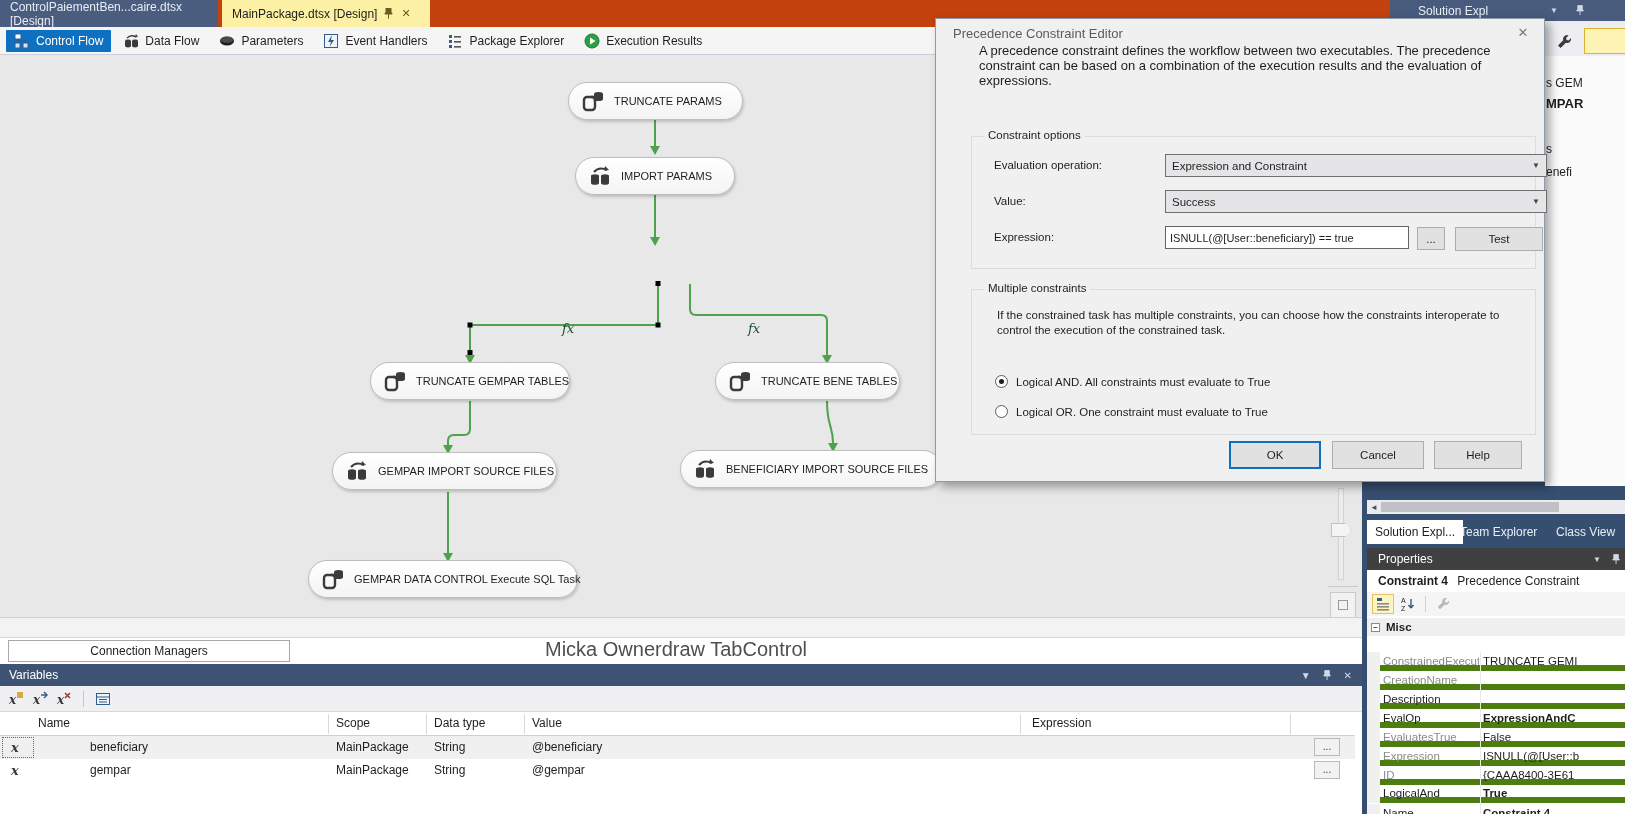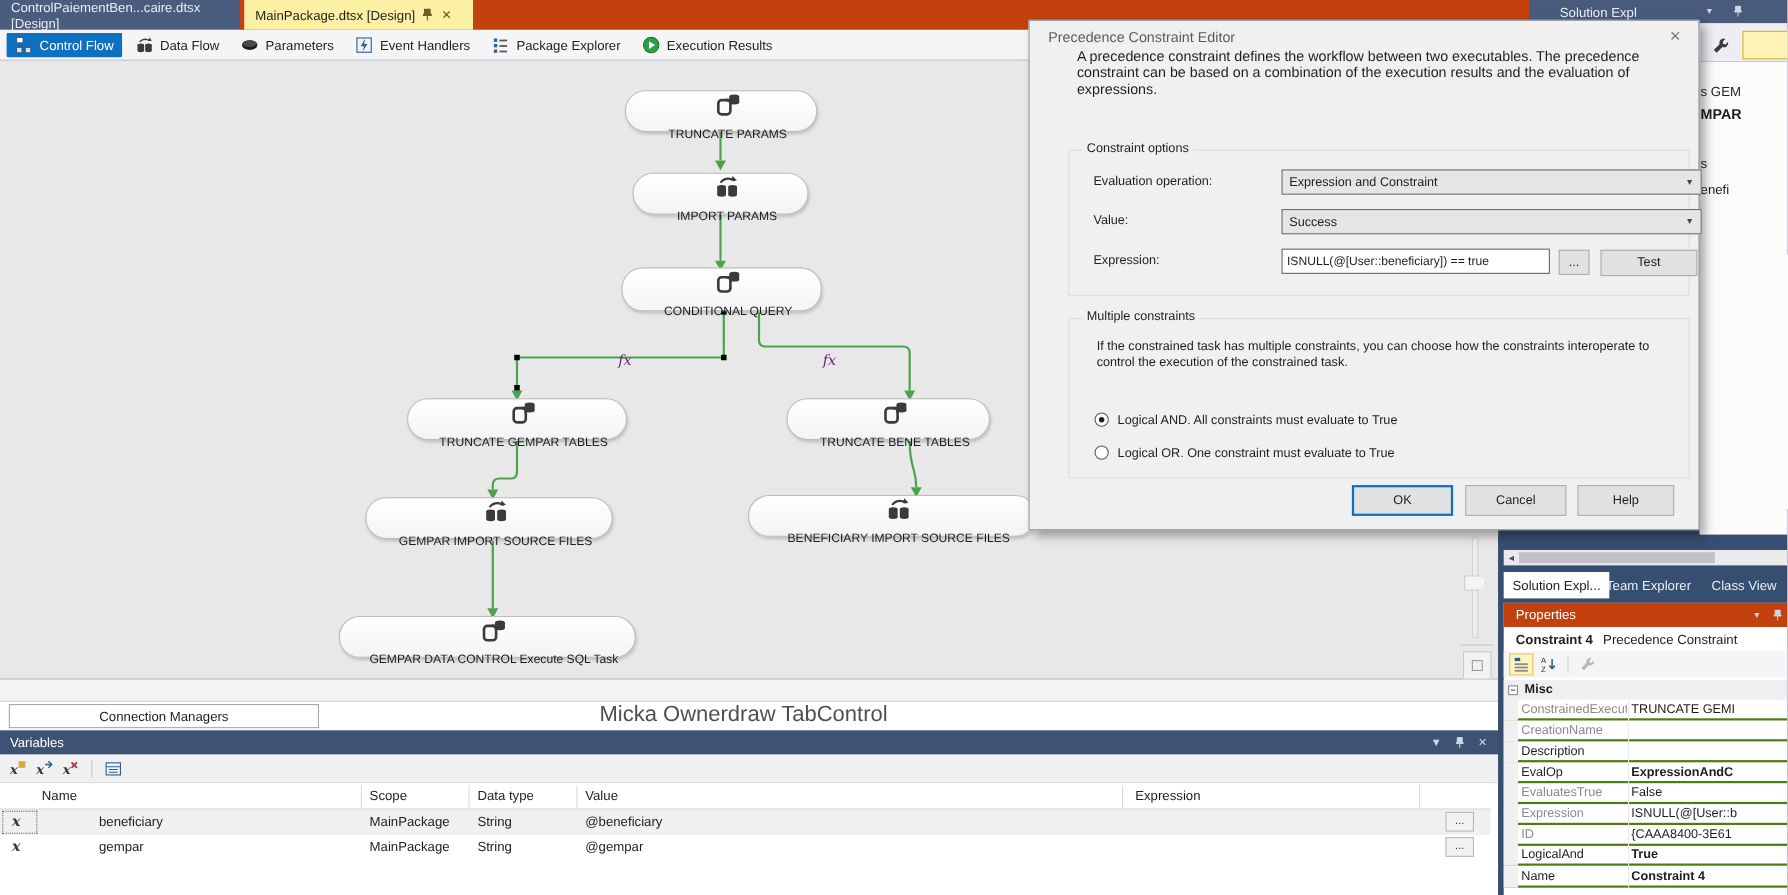--- a/index.html
+++ b/index.html
@@ -20,24 +20,24 @@
 
   
   #designbar { left:0; top:27px; width:1625px; height:28px; background:#f5f5f5; border-bottom:1px solid #cccedb; display:flex; align-items:center; padding-left:6px; }
   .dbar-item { display:flex; align-items:center; gap:6px; font-size:12px; color:#1e1e1e; padding:3px 8px; margin-right:4px; border-radius:1px; }
   .dbar-item.selected { background:#0e70c0; color:#ffffff; }
   .micon { width:16px; height:16px; display:inline-block; flex:0 0 16px; }
 
   
   #canvas { left:0; top:55px; width:1362px; height:562px; background:#e8e8e8; overflow:hidden; }
   #connsvg { position:absolute; left:0; top:0; width:1362px; height:562px; }
-  .task { position:absolute; height:38px; background:linear-gradient(#ffffff,#f4f4f4); border:1px solid #bdbdbd; border-radius:19px; box-shadow:1px 2px 3px rgba(0,0,0,0.18); display:flex; align-items:center; padding-left:12px; gap:9px;flex-direction:column; }
+  .task { position:absolute; height:38px; background:linear-gradient(#ffffff,#f4f4f4); border:1px solid #bdbdbd; border-radius:19px; box-shadow:1px 2px 3px rgba(0,0,0,0.18); display:flex; align-items:center; padding-left:12px; gap:9px; }
   .task .tlabel { font-size:11px; color:#1e1e1e; white-space:nowrap; }
   .ticon { width:24px; height:24px; flex:0 0 24px; }
-  .fx { position:absolute; font-family:"DejaVu Serif",serif; font-style:italic; font-size:13px; color:#701a75; }
+  .fx { position:absolute; font-family:"DejaVu Serif",serif; font-style:italic; font-size:13px; color:#14532d; }
   
   .zslider-track { position:absolute; left:1338px; top:433px; width:6px; height:92px; border:1px solid #d2d2d2; background:#ededed; }
   .zslider-ptr { position:absolute; left:1331px; top:468px; width:20px; height:14px; background:#f4f4f4; border:1px solid #c2c2c2; clip-path:polygon(0 0,70% 0,100% 50%,70% 100%,0 100%); }
   .zslider-sep { position:absolute; left:1328px; top:531px; width:30px; height:1px; background:#c9c9c9; }
   .zfit-btn { position:absolute; left:1330px; top:537px; width:26px; height:26px; border:1px solid #c9c9c9; background:#f2f2f2; display:flex; align-items:center; justify-content:center; }
   .zfit-btn .sq { width:10px; height:10px; border:1px solid #9a9a9a; }
 
   
   #hstrip { left:0; top:617px; width:1362px; height:21px; background:#f3f3f3; border-top:1px solid #cfcfcf; border-bottom:1px solid #d8d8d8; }
   #whitestrip { left:0; top:638px; width:1362px; height:26px; background:#ffffff; overflow:hidden; }
@@ -95,32 +95,32 @@
   
   #rpanel { left:1362px; top:486px; width:263px; height:328px; background:#364e6f; }
   #rp-scroll { position:absolute; left:5px; top:14px; width:258px; height:14px; background:#ebebee; display:flex; align-items:center; }
   #rp-scroll .arrow { width:14px; text-align:center; font-size:8px; color:#41506b; }
   #rp-scroll .thumb { width:178px; height:10px; background:#c0c0c6; }
   .rtab { position:absolute; top:34px; height:24px; font-size:12px; display:flex; align-items:center; padding:0 8px; white-space:nowrap; }
   #rtab-sol { left:5px; background:#ffffff; color:#1e1e1e; }
   #rtab-team { left:90px; color:#e9eef6; }
   #rtab-class { left:186px; color:#e9eef6; overflow:hidden; width:78px; }
   #props { position:absolute; left:5px; top:62px; width:258px; height:266px; background:#ffffff; }
-  #props-title { position:absolute; left:0; top:0; width:258px; height:22px; background:#c2410c; color:#ffffff; font-size:12px; display:flex; align-items:center; padding-left:11px; }
+  #props-title { position:absolute; left:0; top:0; width:258px; height:22px; background:#404040; color:#ffffff; font-size:12px; display:flex; align-items:center; padding-left:11px; }
   #props-title .tri { position:absolute; right:24px; font-size:8px; color:#cfd8e6; }
   #props-title .pinf { position:absolute; right:4px; color:#cfd8e6; font-size:11px; }
   #props-obj { position:absolute; left:11px; top:26px; font-size:12px; color:#1e1e1e; white-space:nowrap; }
   #props-toolbar { position:absolute; left:0; top:44px; width:258px; height:24px; background:#f5f5f5; display:flex; align-items:center; padding-left:5px; gap:3px; }
   .ptb-btn { width:22px; height:20px; display:flex; align-items:center; justify-content:center; border:1px solid transparent; }
   .ptb-btn.sel { background:#fdf4bf; border-color:#e5c365; }
   .ptb-sep { width:1px; height:16px; background:#d3d3d3; margin:0 3px; }
   #props-grid { position:absolute; left:0; top:70px; width:258px; height:196px; font-size:11.5px; }
   #prow-cat { position:absolute; left:0; top:0; width:258px; height:18px; background:#efefef; display:flex; align-items:center; gap:6px; padding-left:4px; font-weight:bold; color:#1e1e1e; }
   .expbox { width:9px; height:9px; border:1px solid #8a8a8a; background:#fff; font-size:8px; line-height:7px; text-align:center; color:#444; }
-  .prow { position:absolute; left:0; width:258px; height:19px; border-bottom:2px solid #4d7c0f; }
+  .prow { position:absolute; left:0; width:258px; height:19px; border-bottom:6px solid #4d7c0f;margin-top:16px; }
   .prow .gut { position:absolute; left:0; top:0; width:13px; height:19px; background:#f0f0f0; }
   .plabel { position:absolute; left:16px; top:3px; width:96px; overflow:hidden; white-space:nowrap; color:#1e1e1e; }
   .plabel.gray { color:#8a8a8a; }
   .pval { position:absolute; left:116px; top:3px; width:140px; overflow:hidden; white-space:nowrap; color:#1e1e1e; }
   .pval.bold { font-weight:bold; }
   .pdiv { position:absolute; left:113px; top:0; width:1px; height:19px; background:#eaeaea; }
 
   svg { display:block; }
 </style>
 </head>
@@ -272,32 +272,20 @@
             <ellipse cx="7" cy="19" rx="4" ry="1.8" fill="#3b3b3b"></ellipse>
             <ellipse cx="17" cy="12" rx="4" ry="1.8" fill="#3b3b3b"></ellipse>
             <rect x="13" y="12" width="8" height="7" fill="#3b3b3b"></rect>
             <ellipse cx="17" cy="19" rx="4" ry="1.8" fill="#3b3b3b"></ellipse>
             <path d="M6 8q5-6 13-2" stroke="#3b3b3b" stroke-width="2" fill="none"></path>
             <path d="M17 2l4 4-5 .6z" fill="#3b3b3b"></path>
           </svg>
         </span>
       <span class="tlabel">IMPORT PARAMS</span>
     </div>
-    <div class="task" style="left:565px; top:188px; width:182px; height:40px;">
-      <span class="ticon">
-          <svg width="24" height="24" viewBox="0 0 24 24">
-            <rect x="3" y="8" width="11" height="13" rx="3" fill="none" stroke="#3b3b3b" stroke-width="2.4"></rect>
-            <path d="M10 8h4v4" fill="none" stroke="#3b3b3b" stroke-width="2.4"></path>
-            <ellipse cx="17.5" cy="5" rx="4.5" ry="2" fill="#3b3b3b"></ellipse>
-            <rect x="13" y="5" width="9" height="5" fill="#3b3b3b"></rect>
-            <ellipse cx="17.5" cy="10" rx="4.5" ry="2" fill="#3b3b3b"></ellipse>
-          </svg>
-        </span>
-      <span class="tlabel">CONDITIONAL QUERY</span>
-    </div>
     <div class="task" style="left:370px; top:307px; width:200px;">
       <span class="ticon">
           <svg width="24" height="24" viewBox="0 0 24 24">
             <rect x="3" y="8" width="11" height="13" rx="3" fill="none" stroke="#3b3b3b" stroke-width="2.4"></rect>
             <path d="M10 8h4v4" fill="none" stroke="#3b3b3b" stroke-width="2.4"></path>
             <ellipse cx="17.5" cy="5" rx="4.5" ry="2" fill="#3b3b3b"></ellipse>
             <rect x="13" y="5" width="9" height="5" fill="#3b3b3b"></rect>
             <ellipse cx="17.5" cy="10" rx="4.5" ry="2" fill="#3b3b3b"></ellipse>
           </svg>
         </span>

